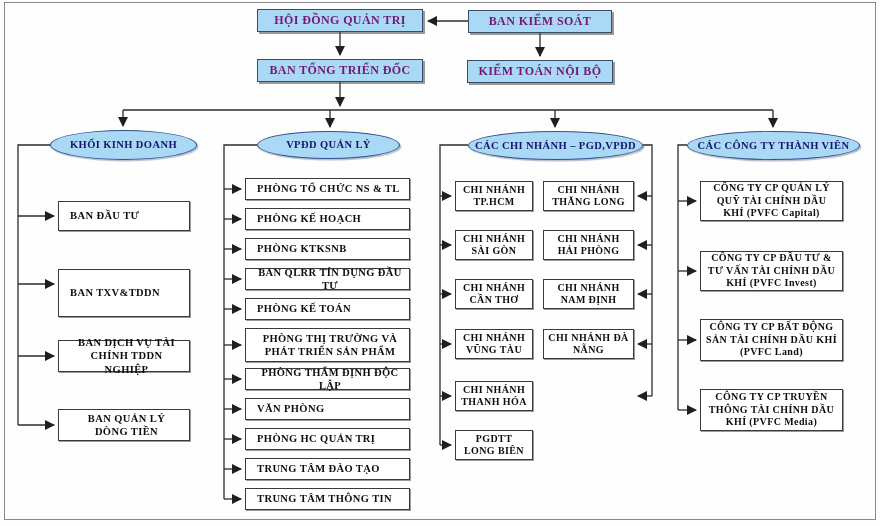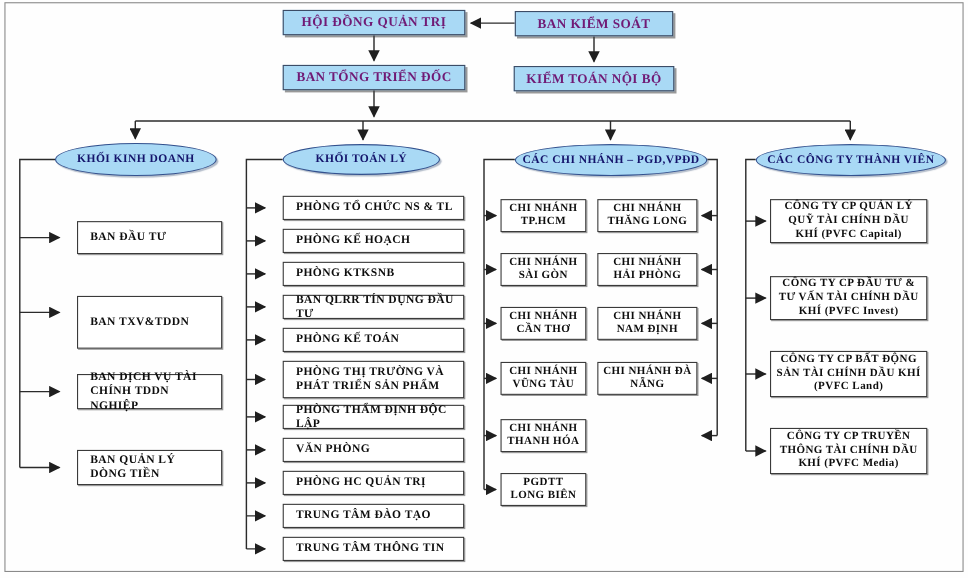--- a/index.html
+++ b/index.html
@@ -18,21 +18,21 @@
   }
   .oval{
     background:#a9d9f5;border:1.5px solid #33518e;color:#14146b;border-radius:50%;
     justify-content:center;text-align:center;font-size:10.5px;
     box-shadow:1.5px 1.5px 1px rgba(90,110,140,.45);
   }
   .white{
     background:#ffffff;border:1px solid #3a3a3a;color:#0d0d0d;
     box-shadow:1px 1px 0 #9a9a9a;font-size:10.5px;
   }
-  .leftpad{justify-content:flex-start;text-align:left;padding:2px 6px 2px 11px;margin-left:12px;}
+  .leftpad{justify-content:flex-start;text-align:center;padding:2px 6px 2px 11px;}
   .ctr{justify-content:center;text-align:center;padding:2px 4px;font-size:10px;}
 </style>
 </head>
 <body>
 
 <div id="stage">
   <div id="frame"></div>
 
   <svg class="wires" viewBox="0 0 880 526" xmlns="http://www.w3.org/2000/svg">
     <defs>
@@ -93,21 +93,21 @@
       <line x1="678" y1="410" x2="696" y2="410" marker-end="url(#ah)"></line>
     </g>
   </svg>
 
   <div class="node blue" style="left:257px;top:9px;width:166px;height:23px;">HỘI ĐỒNG QUẢN TRỊ</div>
   <div class="node blue" style="left:468px;top:10px;width:144px;height:23px;">BAN KIỂM SOÁT</div>
   <div class="node blue" style="left:257px;top:59px;width:166px;height:23px;">BAN TỔNG TRIỂN ĐỐC</div>
   <div class="node blue" style="left:467px;top:60px;width:146px;height:23px;">KIỂM TOÁN NỘI BỘ</div>
 
   <div class="node oval" style="left:50px;top:130px;width:147px;height:30px;">KHỐI KINH DOANH</div>
-  <div class="node oval" style="left:257px;top:131px;width:143px;height:28px;">KHỐI TOÁN LÝ</div>
+  <div class="node oval" style="left:257px;top:131px;width:143px;height:28px;">VPĐD QUẢN LÝ</div>
   <div class="node oval" style="left:468px;top:131px;width:175px;height:29px;">CÁC CHI NHÁNH – PGD,VPĐD</div>
   <div class="node oval" style="left:687px;top:131px;width:173px;height:29px;">CÁC CÔNG TY THÀNH VIÊN</div>
 
   <div class="node white leftpad" style="left:58px;top:201px;width:132px;height:30px;">BAN ĐẦU TƯ</div>
   <div class="node white leftpad" style="left:58px;top:269px;width:132px;height:48px;">BAN TXV&amp;TDDN</div>
   <div class="node white leftpad" style="left:58px;top:340px;width:132px;height:32px;">BAN DỊCH VỤ TÀI CHÍNH TDDN NGHIỆP</div>
   <div class="node white leftpad" style="left:58px;top:409px;width:132px;height:32px;">BAN QUẢN LÝ DÒNG TIỀN</div>
 
   <div class="node white leftpad" style="left:245px;top:178px;width:165px;height:22px;">PHÒNG TỔ CHỨC NS &amp; TL</div>
   <div class="node white leftpad" style="left:245px;top:208px;width:165px;height:22px;">PHÒNG KẾ HOẠCH</div>

